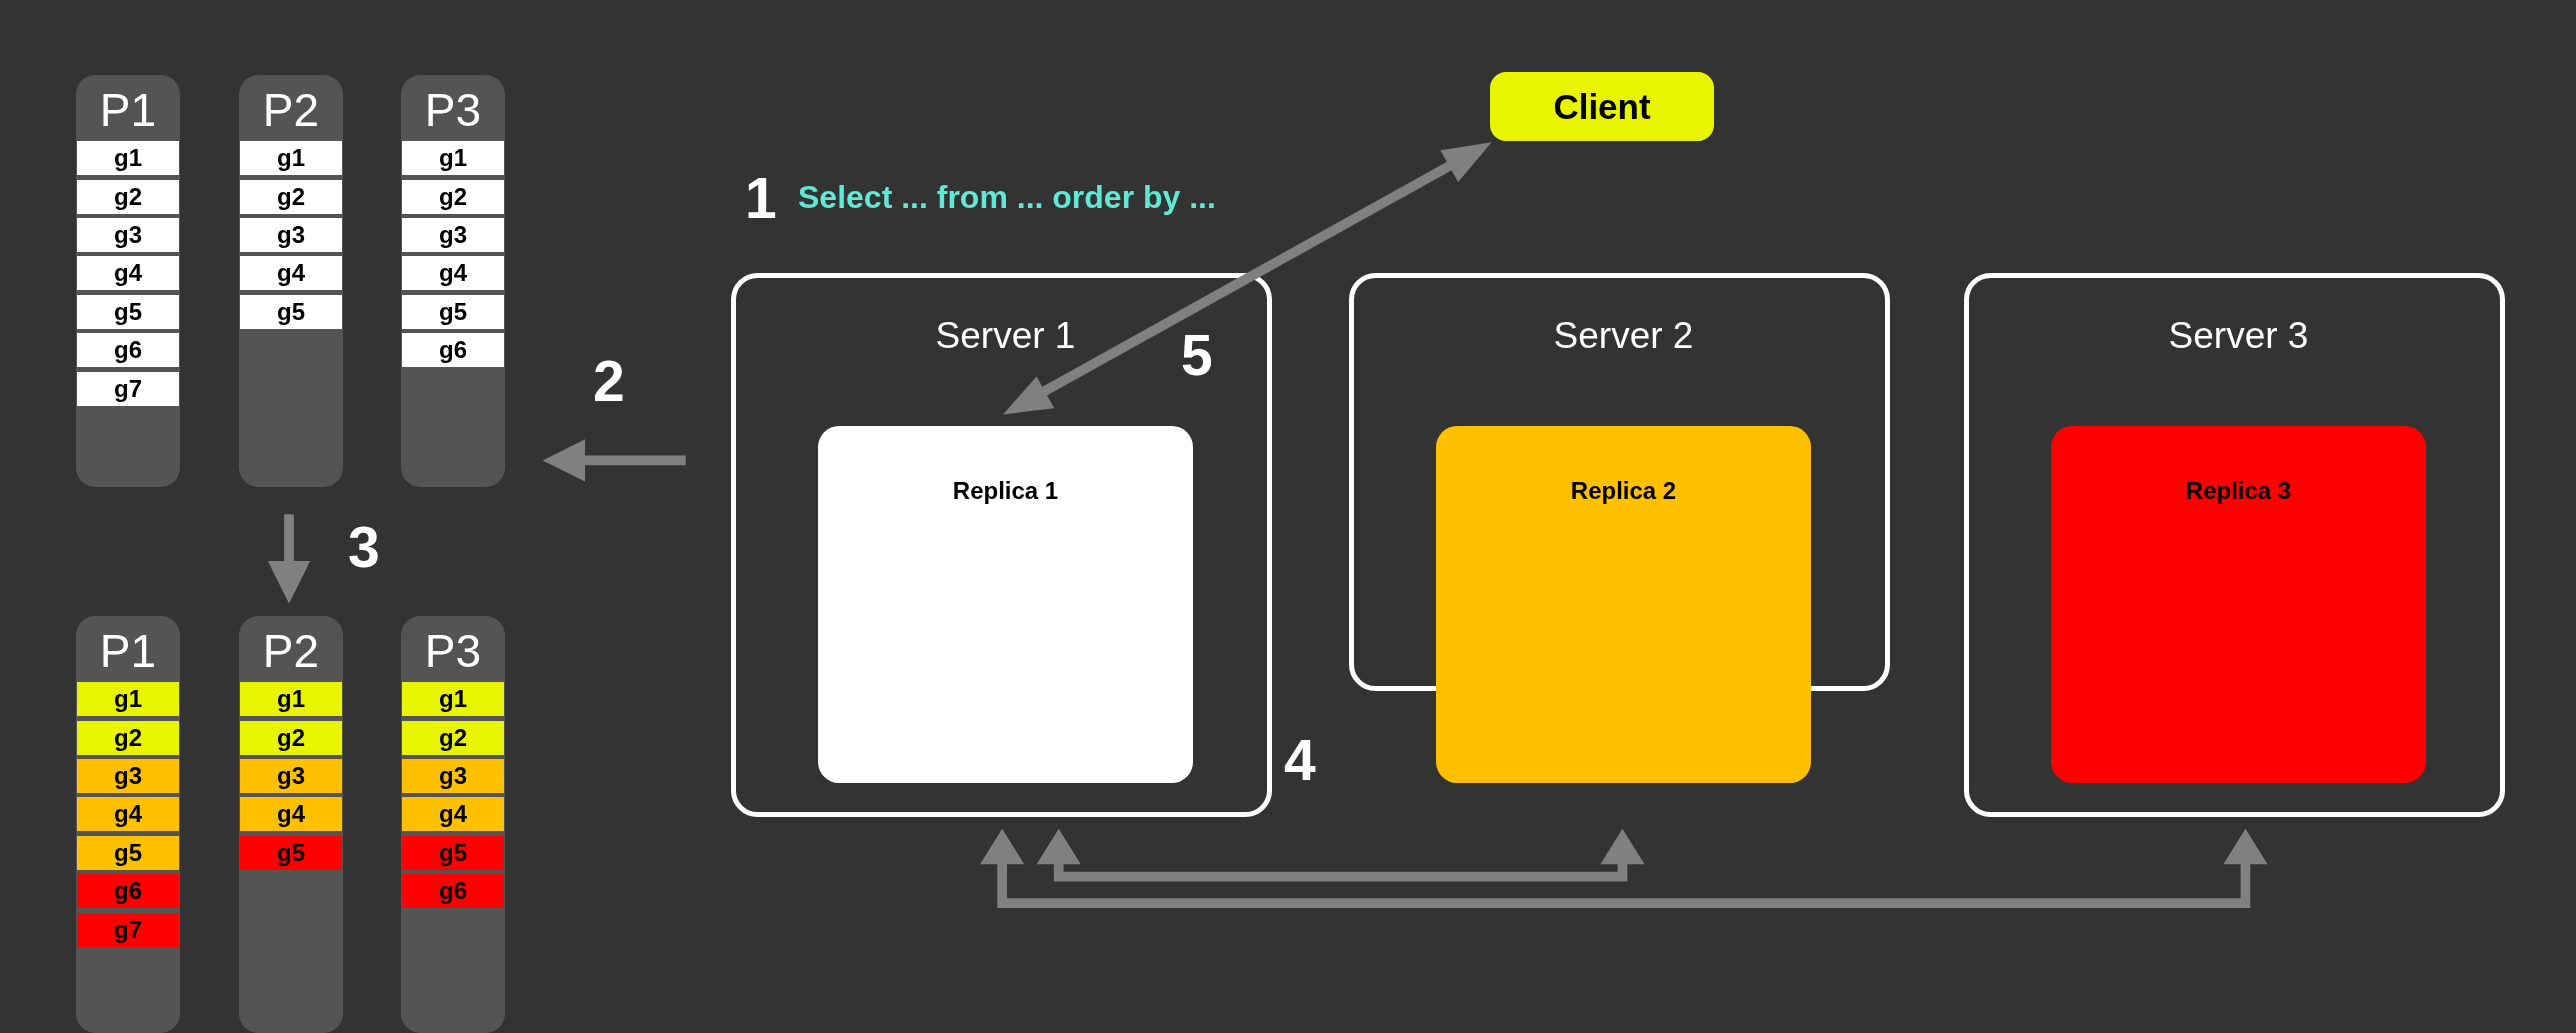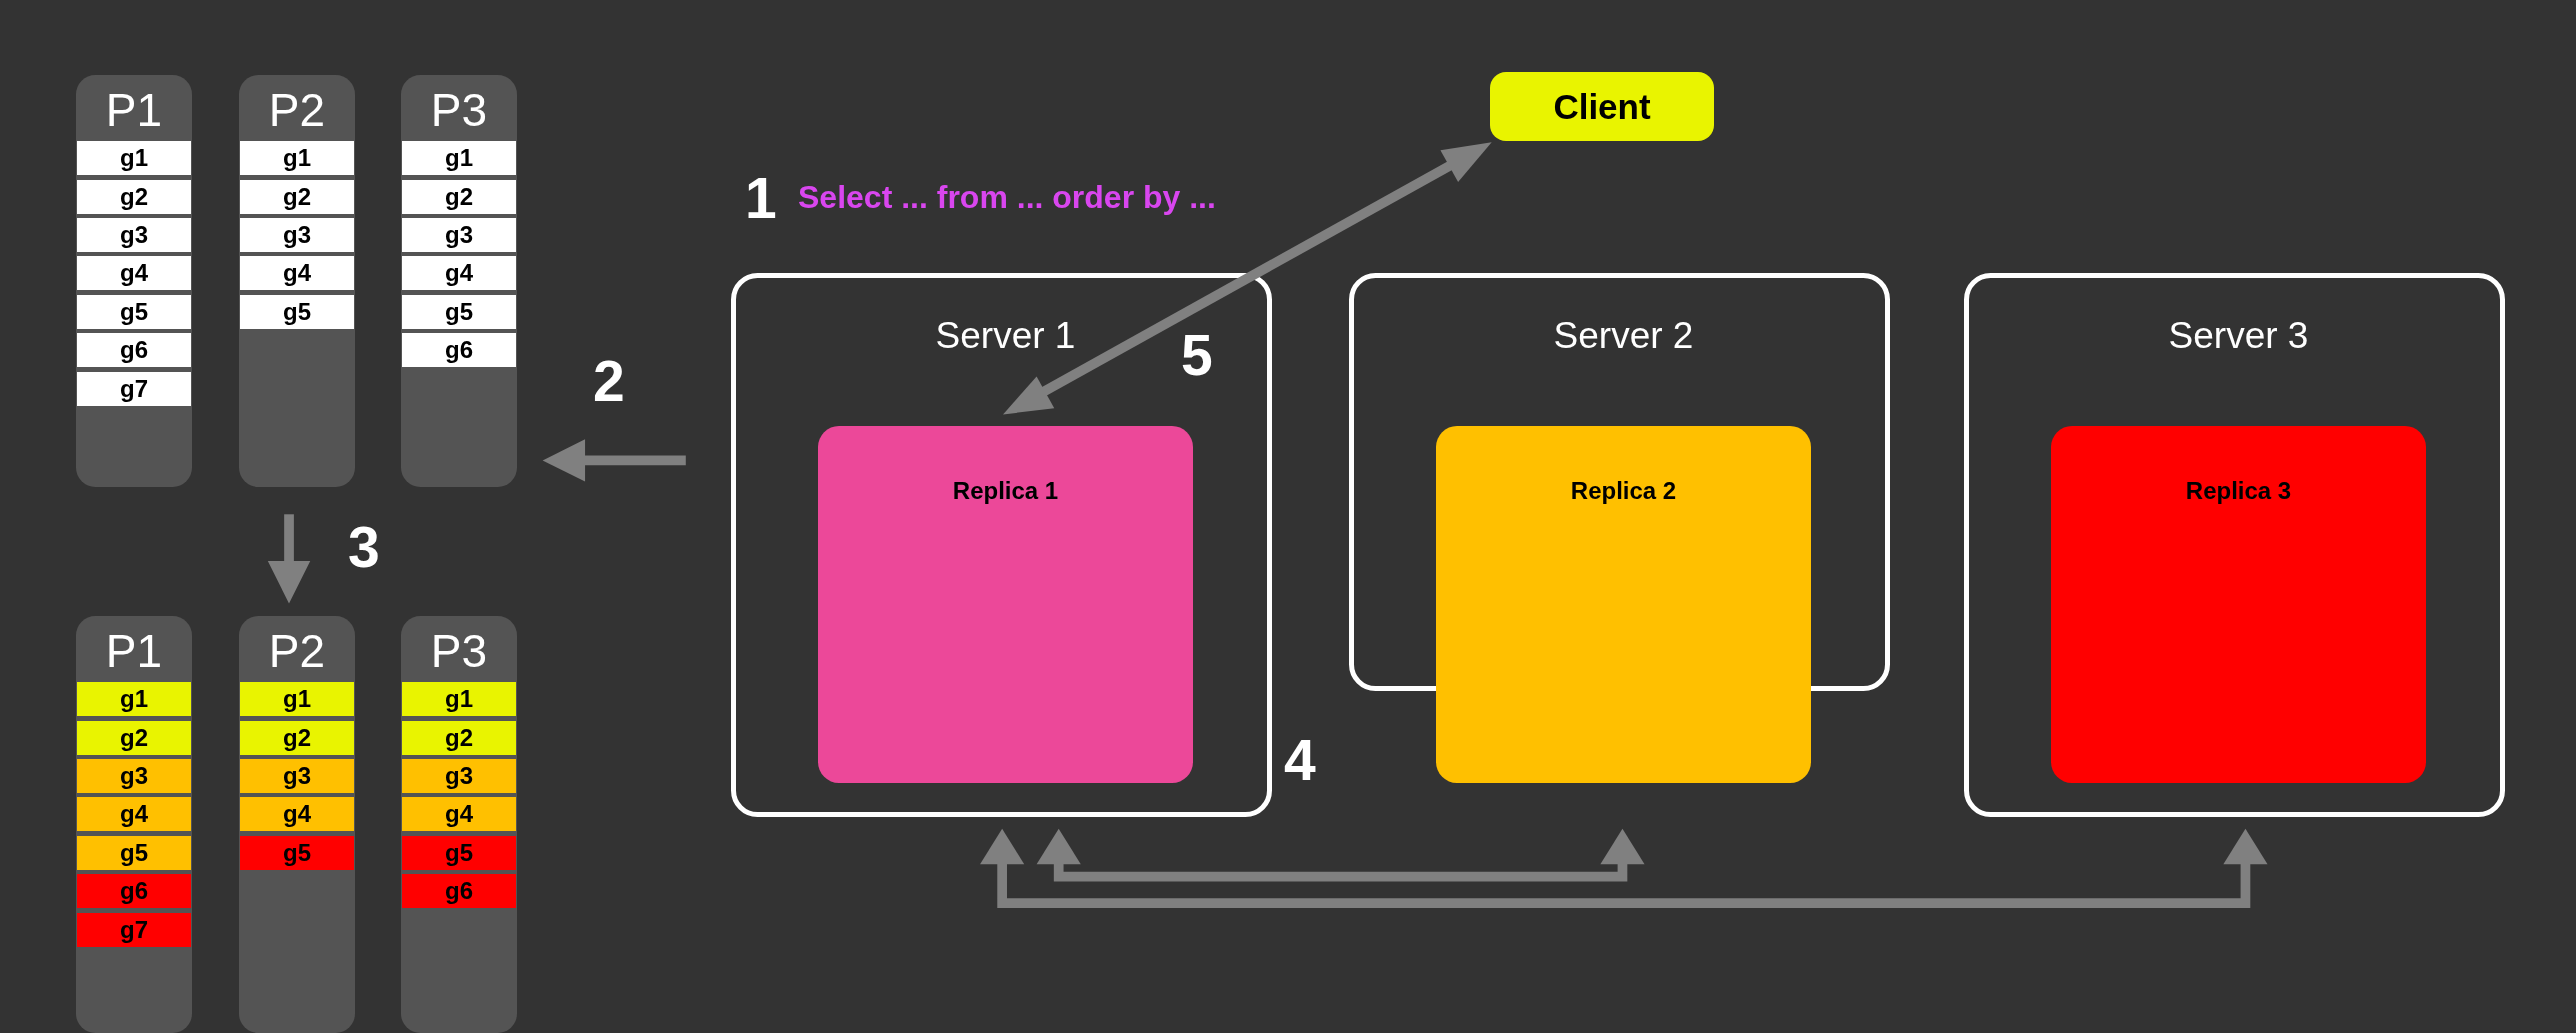--- a/index.html
+++ b/index.html
@@ -6,21 +6,21 @@
   body{
     width:2576px;height:1033px;position:relative;overflow:hidden;
     font-family:"Liberation Sans","DejaVu Sans",sans-serif;
     background:#333333;
   }
   .stage{position:absolute;left:0;top:0;width:2576px;height:1033px;}
 
   
   .pcol{
     position:absolute;
-    width:116px;
+    width:104px;
     background:#545454;
     border-radius:19.4px;
     box-sizing:border-box;
   }
   .pcol .phead{
     color:#ffffff;
     font-size:46px;
     font-weight:400;
     text-align:center;
     letter-spacing:0px;
@@ -90,21 +90,21 @@
   
   .stepnum{
     position:absolute;
     color:#ffffff;
     font-weight:bold;
     line-height:1;
     font-family:"Liberation Sans","DejaVu Sans",sans-serif;
   }
   .querytext{
     position:absolute;
-    color:#d946ef;
+    color:#5eead4;
     font-size:32px;
     font-weight:bold;
     white-space:nowrap;
     font-family:"Liberation Sans","DejaVu Sans",sans-serif;
   }
 
   svg.overlay{position:absolute;left:0;top:0;width:2576px;height:1033px;pointer-events:none;}
 </style>
 </head>
 <body>
@@ -193,21 +193,21 @@
   <div class="stepnum" style="left:1284px;top:732px;font-size:57px;">4</div>
 
   <div class="stepnum" style="left:1181px;top:327px;font-size:57px;">5</div>
 
   <div class="client" style="left:1490px;top:72px;width:224px;height:69px;background:#e9f400;">
     <span>Client</span>
   </div>
 
   <div class="server" style="left:731px;top:273px;width:541px;height:544px;">
     <div class="stitle">Server 1</div>
-    <div class="replica" style="left:82px;top:148px;width:375px;height:357px;background:#ec4899;">
+    <div class="replica" style="left:82px;top:148px;width:375px;height:357px;background:#ffffff;">
       <span class="rlabel">Replica 1</span>
     </div>
   </div>
 
   <div class="server" style="left:1349px;top:273px;width:541px;height:418px;">
     <div class="stitle">Server 2</div>
     <div class="replica" style="left:82px;top:148px;width:375px;height:357px;background:#ffc000;">
       <span class="rlabel">Replica 2</span>
     </div>
   </div>

